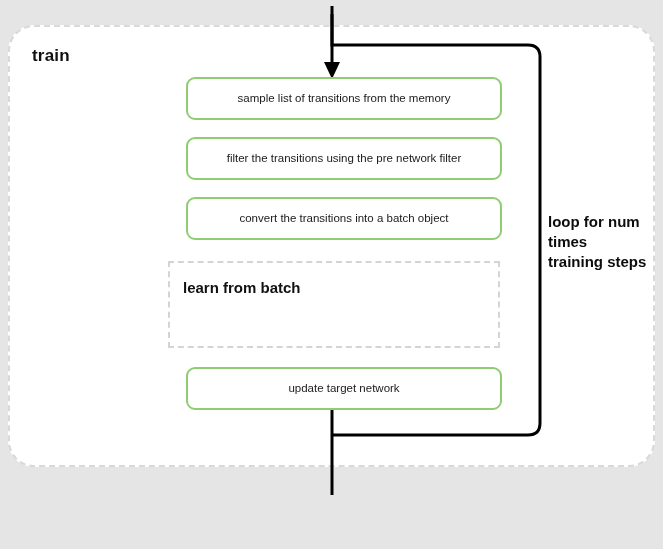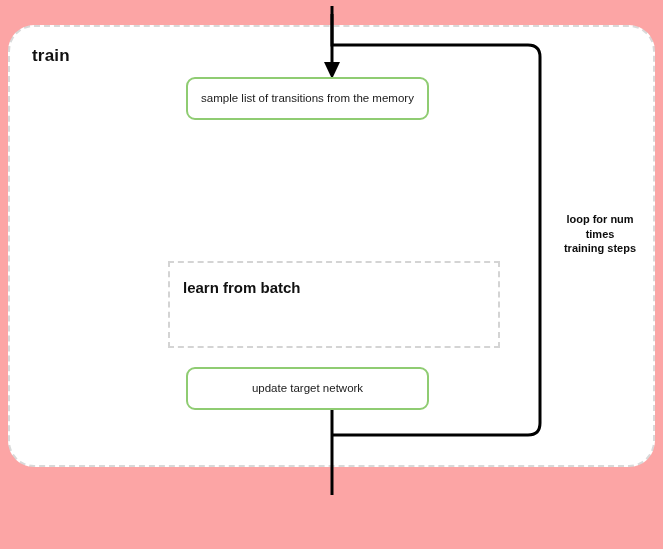--- a/index.html
+++ b/index.html
@@ -14,21 +14,21 @@
     position: relative;
     overflow: hidden;
     font-family: "Liberation Sans", sans-serif;
   }
 
   #stage {
     position: absolute;
     left: 0; top: 0;
     width: 663px;
     height: 549px;
-    background: #fca5a5;
+    background: #e5e5e5;
   }
 
   
   .outer-container {
     position: absolute;
     left: 8px;
     top: 25px;
     width: 647px;
     height: 442px;
     box-sizing: border-box;
@@ -45,21 +45,21 @@
     font-weight: bold;
     color: #111111;
     letter-spacing: 0.2px;
     white-space: nowrap;
   }
 
   
   .node {
     position: absolute;
     left: 186px;
-    width: 243px;
+    width: 316px;
     height: 43px;
     box-sizing: border-box;
     background: #ffffff;
     border: 2px solid #8fcc72;
     border-radius: 9px;
     display: flex;
     align-items: center;
     justify-content: center;
   }
   .node .node-label {
@@ -107,25 +107,25 @@
     overflow: visible;
     pointer-events: none;
   }
 
   
   .loop-caption {
     position: absolute;
     left: 548px;
     top: 212px;
     width: 104px;
-    font-size: 11px;
+    font-size: 15px;
     font-weight: bold;
     color: #0d0d0d;
     line-height: 1.32;
-    text-align: center;
+    text-align: left;
   }
 </style>
 </head>
 <body>
 
 <div id="stage">
 
   <div class="outer-container"></div>
 
   <div class="flow-title">train</div>
@@ -138,21 +138,27 @@
 
     <path d="M 332 79 L 324 62 L 340 62 Z" fill="#000000"></path>
 
     <path d="M 332 410 L 332 495" fill="none" stroke="#000000" stroke-width="3"></path>
   </svg>
 
   <div class="node node-1">
     <span class="node-label">sample list of transitions from the memory</span>
   </div>
 
+  <div class="node node-2">
+    <span class="node-label">filter the transitions using the pre network filter</span>
+  </div>
 
+  <div class="node node-3">
+    <span class="node-label">convert the transitions into a batch object</span>
+  </div>
 
   <div class="subflow">
     <div class="subflow-title">learn from batch</div>
   </div>
 
   <div class="node node-4">
     <span class="node-label">update target network</span>
   </div>
 
   <div class="loop-caption">

